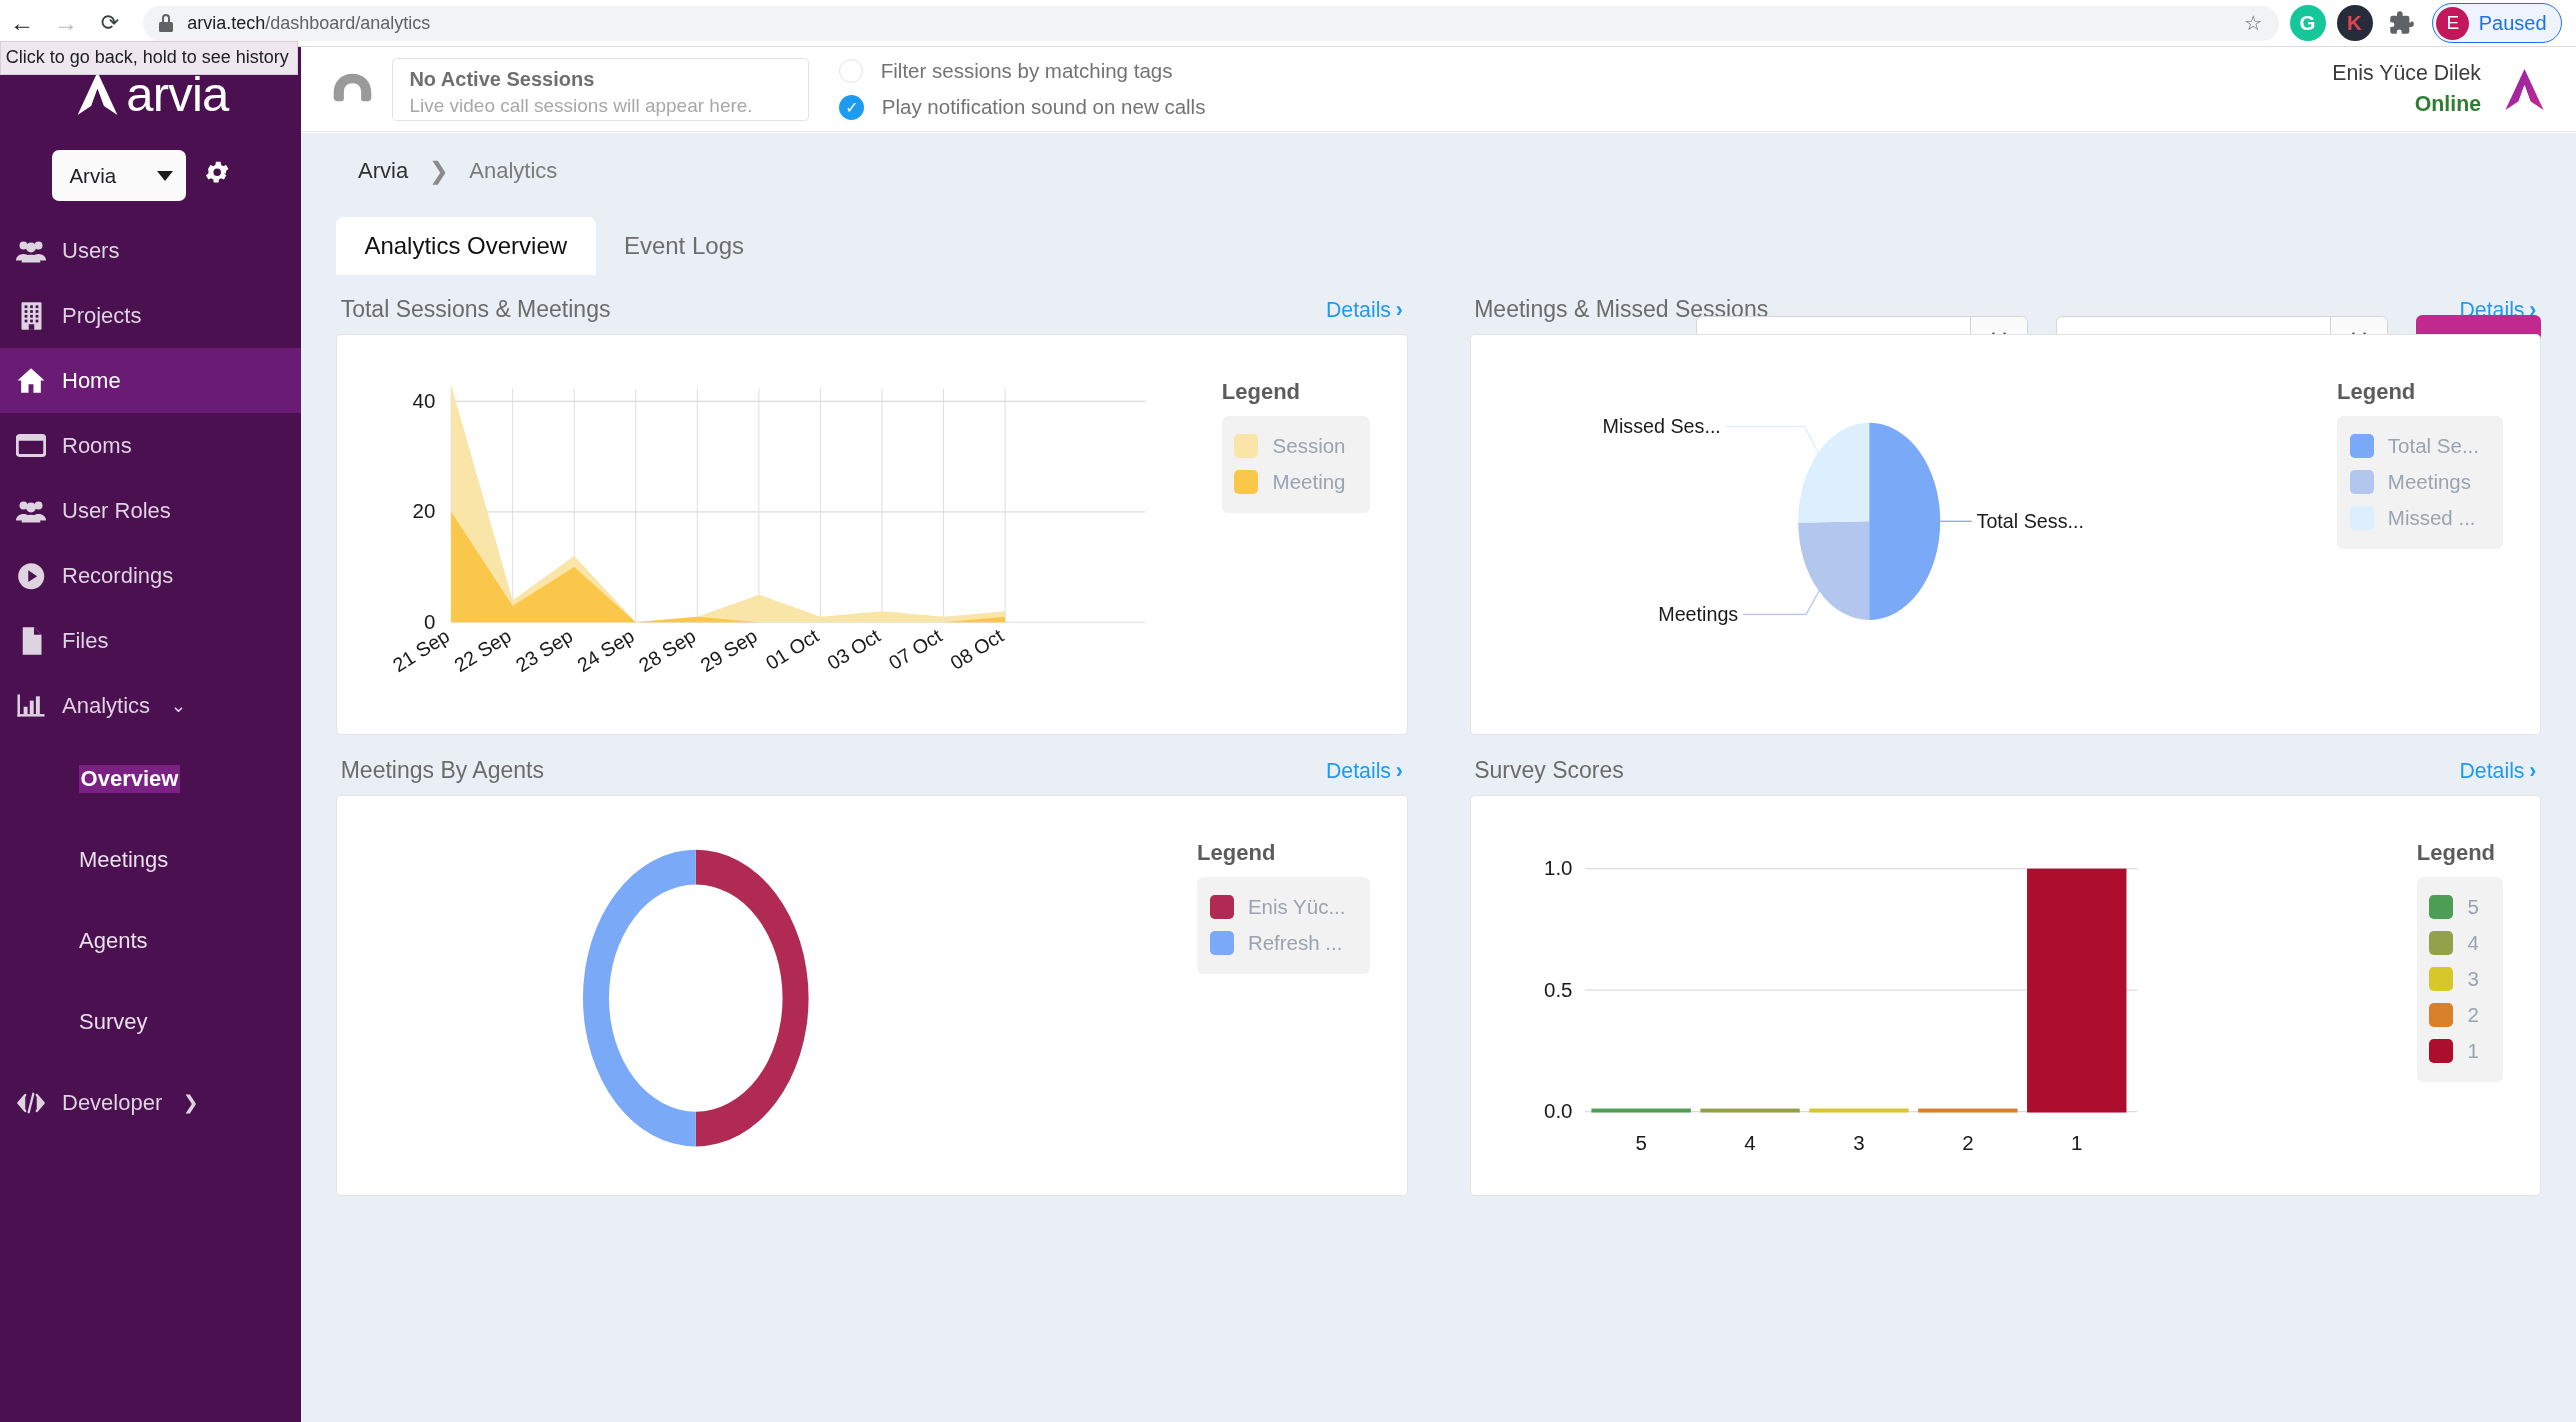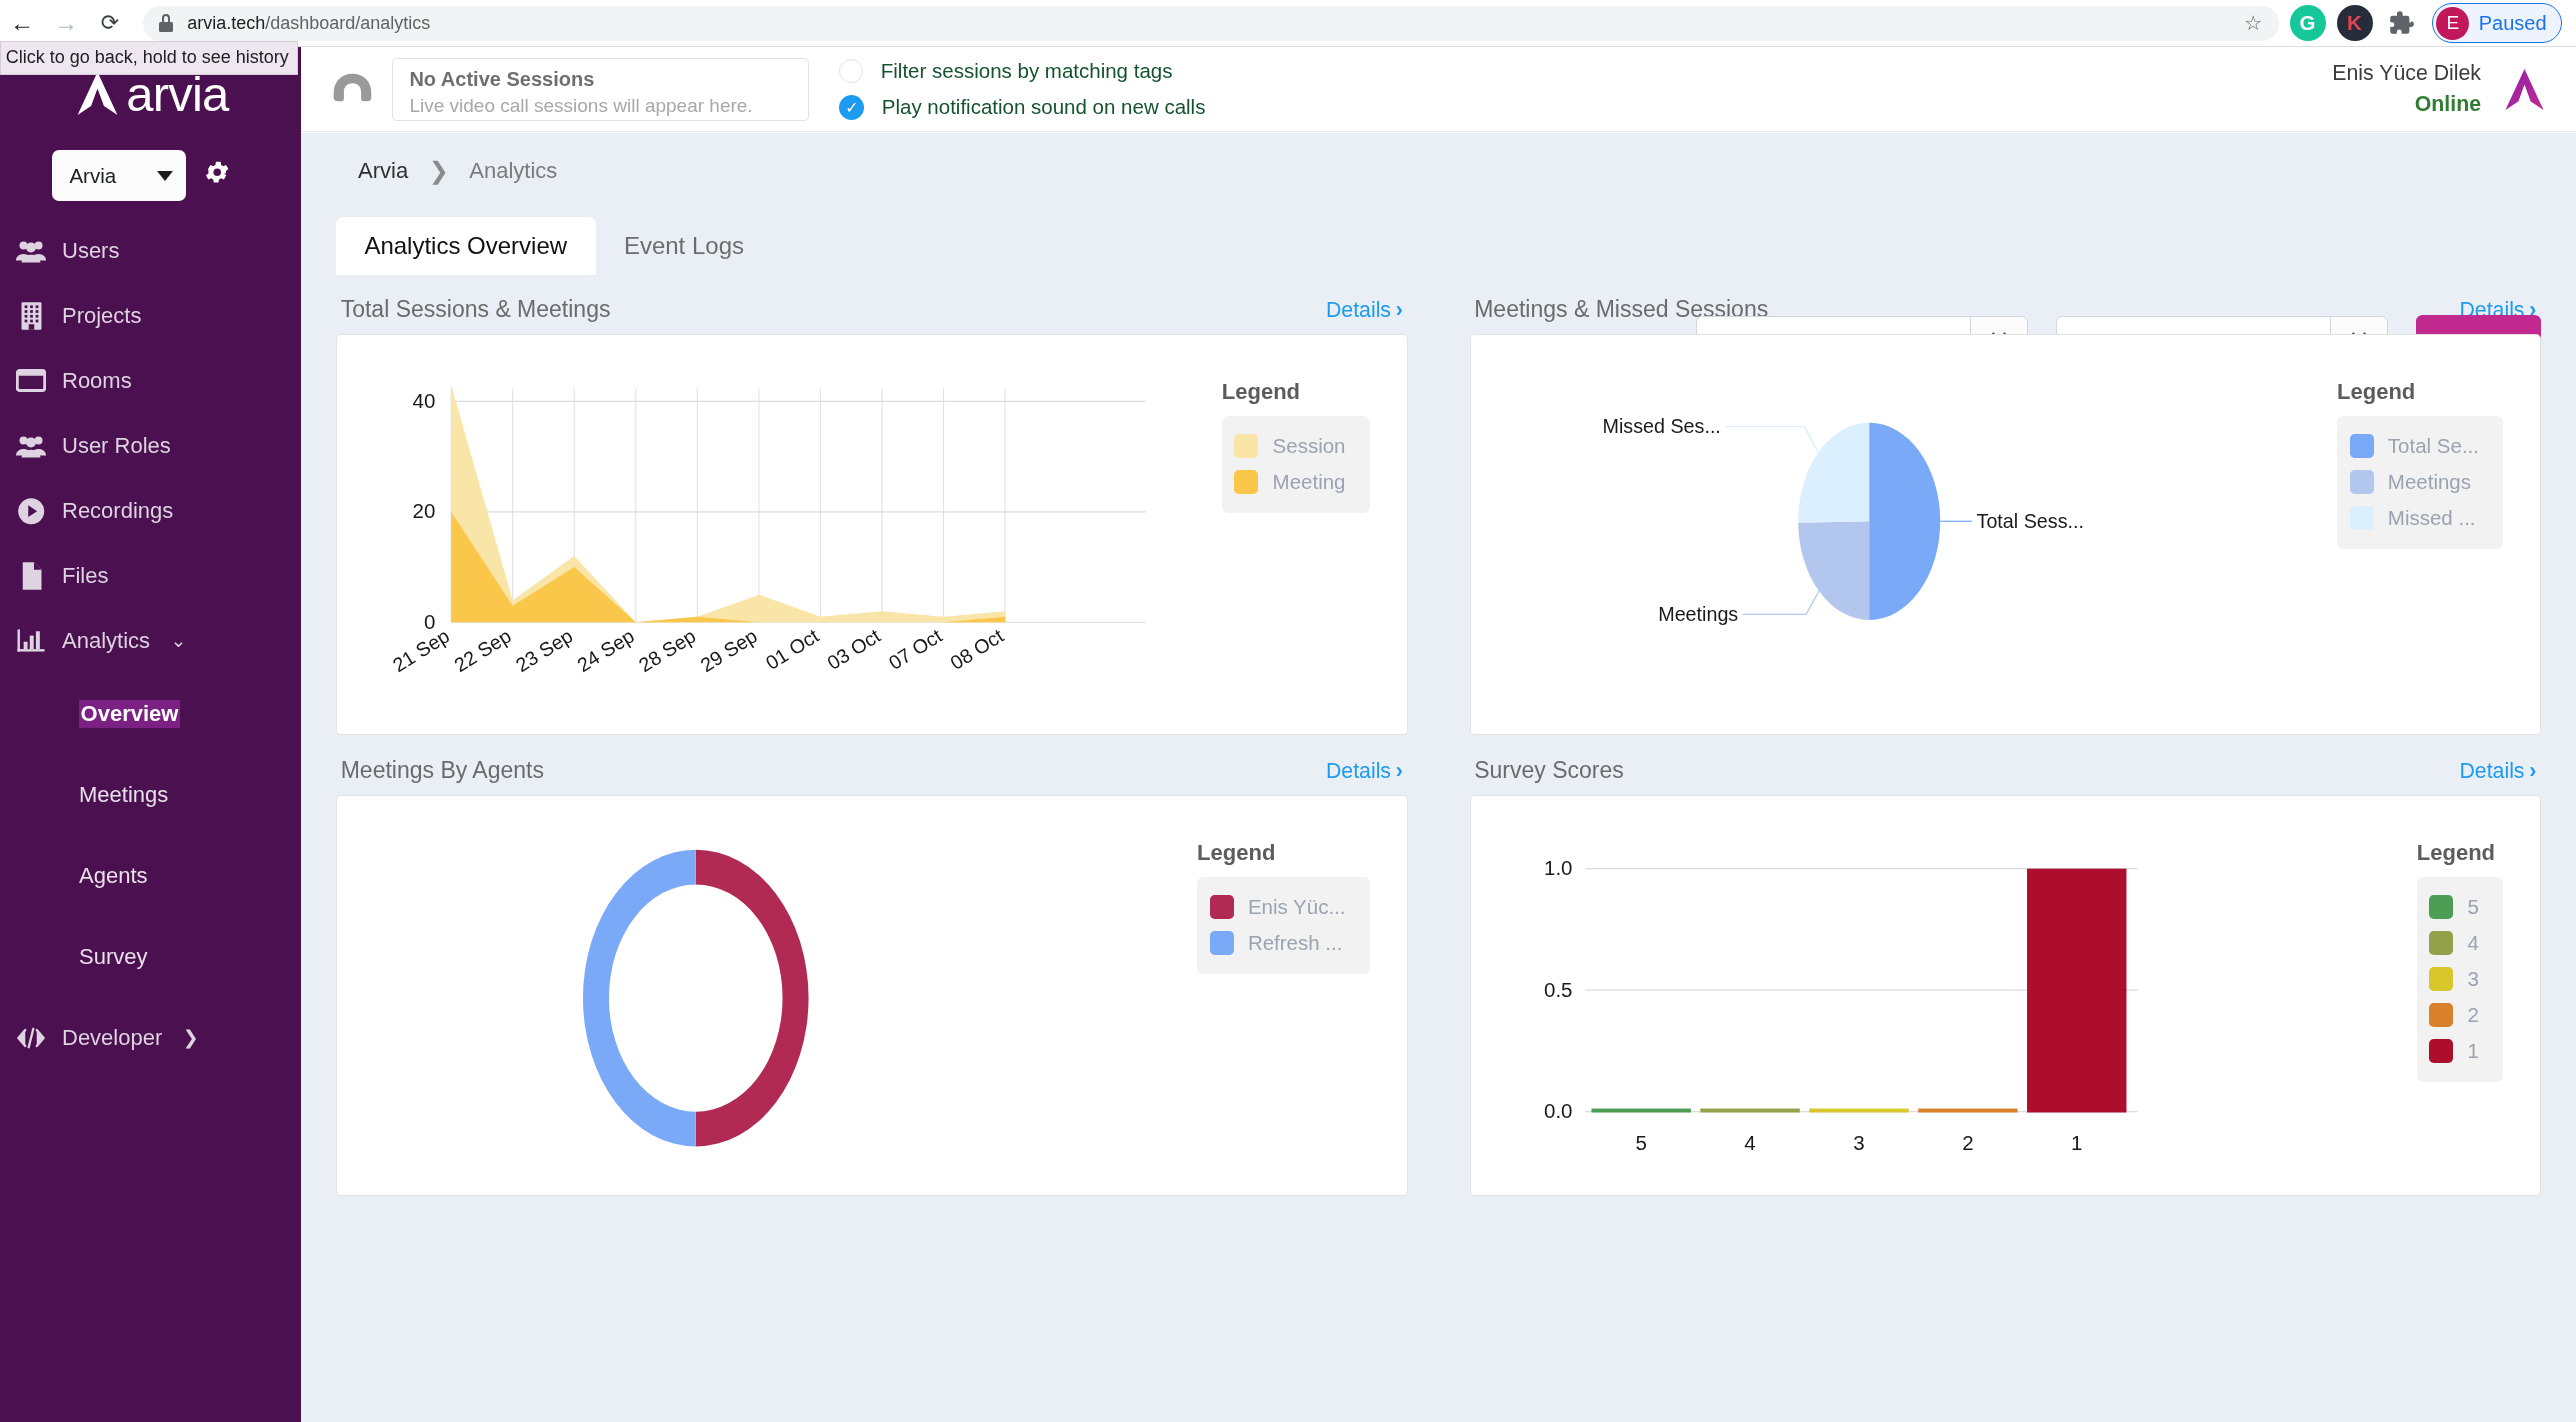--- a/index.html
+++ b/index.html
@@ -102,21 +102,21 @@
   }
   #session-title { font-size: 20px; color: #6f6f6f; font-weight: 600; line-height: 1.35;}
   #session-sub { font-size: 19px; color: #a8a8a8; line-height: 1.35;}
   #checks { margin-left: 30px; }
   .check-row { display:flex; align-items:center; height: 36px; }
   .radio-off { width: 24px; height: 24px; border-radius: 50%; border: 1.6px solid #e3e3e3; background:#fff; flex:0 0 auto;}
   .radio-on {
     width: 25px; height: 25px; border-radius: 50%; background: #1d9bf0;
     color:#fff; font-size: 16px; display:flex; align-items:center; justify-content:center; flex:0 0 auto;
   }
-  .check-label { margin-left: 17.4px; font-size: 20.5px; color: #14532d; }
+  .check-label { margin-left: 17.4px; font-size: 20.5px; color: #737373; }
   #user-block { margin-left:auto; text-align:right; padding-right: 19px; }
   #user-name { font-size: 21.3px; color: #3c3c3c; line-height: 1.45;}
   #user-status { font-size: 21.3px; color: #2e7d32; font-weight: 700; line-height:1.45;}
   #user-logo { width: 49px; height: 47px; margin-right: 27px; position: relative; flex:0 0 auto;}
 
   
   #content {
     position: absolute; top: 133px; left: 301px; width: 2275px; height: 1290px;
     background: #e9eff5; overflow: hidden;
   }
@@ -259,20 +259,28 @@
             <rect x="4.5" y="14.9" width="2.2" height="2.2"></rect>
             <rect x="8.9" y="14.9" width="2.2" height="2.2"></rect>
             <rect x="13.3" y="14.9" width="2.2" height="2.2"></rect>
             <rect x="7.8" y="18.6" width="4.4" height="4.4"></rect>
           </g>
         </svg>
     </span>
     <span>Projects</span>
   </div>
 
+  <div class="nav-item active">
+    <span class="nav-ico">
+      <svg width="30" height="27" viewBox="0 0 24 22">
+          <path d="M12 1 L23 11 L20 11 L20 21 L14 21 L14 14 L10 14 L10 21 L4 21 L4 11 L1 11 Z"></path>
+        </svg>
+    </span>
+    <span>Home</span>
+  </div>
 
   <div class="nav-item">
     <span class="nav-ico">
       <svg width="30" height="25" viewBox="0 0 24 20">
           <rect x="1" y="2" width="22" height="16" rx="2" fill="none" stroke="#ded3e0" stroke-width="2.4"></rect>
           <rect x="1" y="2" width="22" height="4.2"></rect>
         </svg>
     </span>
     <span>Rooms</span>
   </div>

